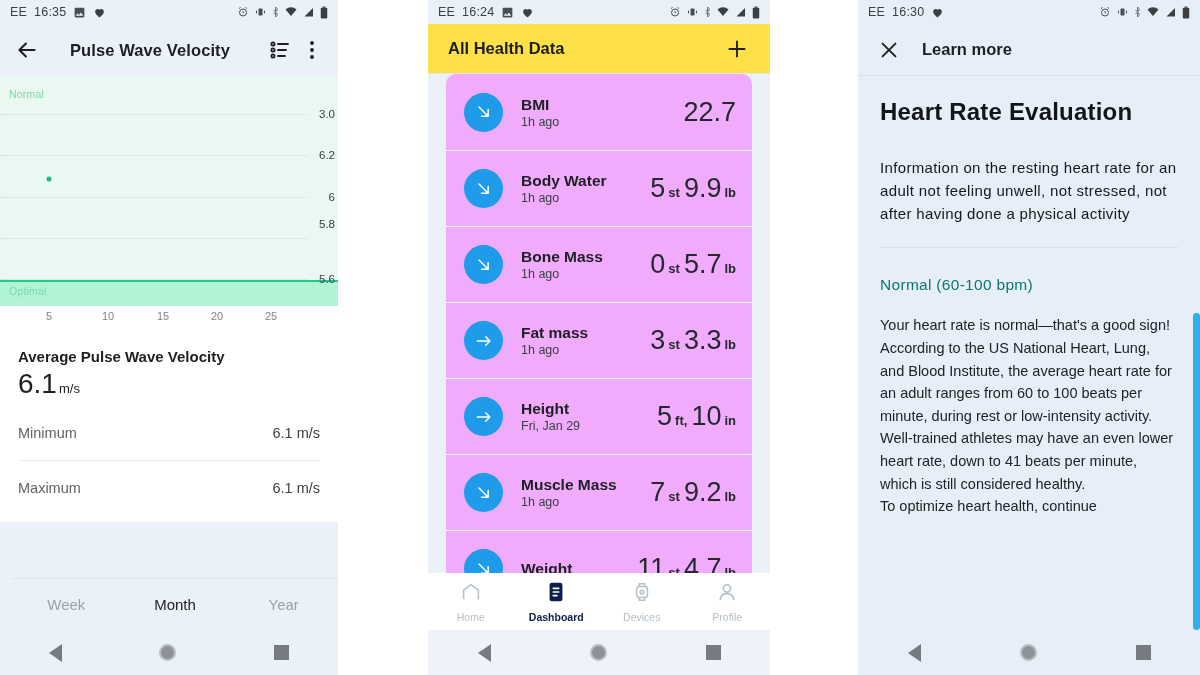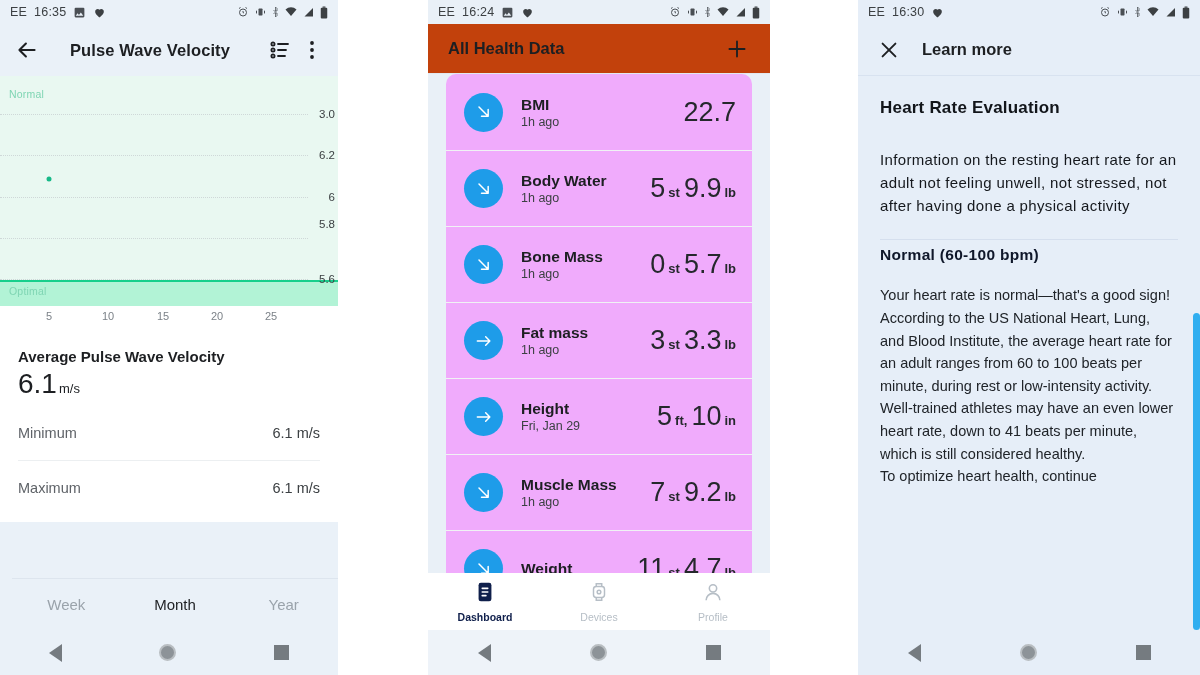--- a/index.html
+++ b/index.html
@@ -121,21 +121,21 @@
   }
   .nav-circ {
     width: 17px; height: 17px; border-radius: 50%;
     background: #8d9398; border: 2px solid #b9bec2;
   }
   .nav-sq { width: 15px; height: 15px; background: #757b80; }
 
   
   .p2 .appbar2 {
     height: 50px; display: flex; align-items: center; justify-content: space-between;
-    padding: 0 20px; background: #c2410c; border-bottom: 1px solid #e1e8f0;
+    padding: 0 20px; background: #fde047; border-bottom: 1px solid #e1e8f0;
   }
   .p2 .title2 { font-size: 16.5px; font-weight: 700; color: #1d1f22; }
   .p2 .plus { width: 26px; height: 26px; }
   .list2 {
     position: absolute; top: 74px; left: 18px; right: 18px; bottom: 0;
     background: #f0abfc; border-radius: 10px; overflow: hidden;
   }
   .hrow {
     display: flex; align-items: center; height: 76px;
     padding: 0 16px 0 18px;
@@ -168,29 +168,29 @@
   .tabitem.active .tablabel { font-weight: 700; }
 
   
   .p3 .appbar3 {
     height: 52px; display: flex; align-items: center; gap: 22px;
     padding: 0 20px; background: #e6eef8; border-bottom: 1px solid #d8e2f0;
   }
   .p3 .xbtn { width: 22px; height: 22px; }
   .p3 .title3 { font-size: 16.5px; font-weight: 700; color: #1d1f22; }
   .p3 .body3 { padding: 22px 22px 0 22px; position: relative; }
-  .h1-3 { font-size: 17px; font-weight: 700; color: #12151a; letter-spacing: .2px; }
+  .h1-3 { font-size: 24px; font-weight: 700; color: #12151a; letter-spacing: .2px; }
   .lead3 {
     margin-top: 31px; font-size: 15px; font-weight: 400; color: #15181d;
     line-height: 1.52; letter-spacing: .35px;
   }
   .divider3 { margin-top: 22px; border-top: 1px solid #d5dfee; }
   .sec3 {
-    margin-top: 6px; font-size: 15.5px; font-weight: 700;
-    color: #0f172a; letter-spacing: .3px;
+    margin-top: 28px; font-size: 15.5px; font-weight: 400;
+    color: #0f766e; letter-spacing: .3px;
   }
   .para3 {
     margin-top: 20px; font-size: 14.5px; color: #202429; line-height: 1.56;
   }
   .scrollbar {
     position: absolute; right: 0px; top: 313px; bottom: 45px; width: 7px;
     background: #30aef0; border-radius: 4px;
   }
 </style>
 </head>
@@ -528,20 +528,28 @@
         <span class="hval">
           <span>11</span>
           <span class="u">st</span>
           <span>4.7</span>
           <span class="u last">lb</span>
         </span>
       </div>
     </div>
 
     <div class="tabbar">
+      <div class="tabitem">
+        <span>
+          <svg width="22" height="22" viewBox="0 0 24 24" fill="none" stroke="currentColor" stroke-width="1.7" stroke-linejoin="round">
+              <path d="M4 20V10l8-6 8 6v10"></path>
+            </svg>
+        </span>
+        <span class="tablabel">Home</span>
+      </div>
       <div class="tabitem active">
         <span>
           <svg width="22" height="22" viewBox="0 0 24 24">
               <rect x="5" y="2" width="14" height="20" rx="2.5" fill="#0f1f4b"></rect>
               <path d="M9 8h6M9 12h6M9 16h4" stroke="#ffffff" stroke-width="1.8" stroke-linecap="round"></path>
             </svg>
         </span>
         <span class="tablabel">Dashboard</span>
       </div>
       <div class="tabitem">

